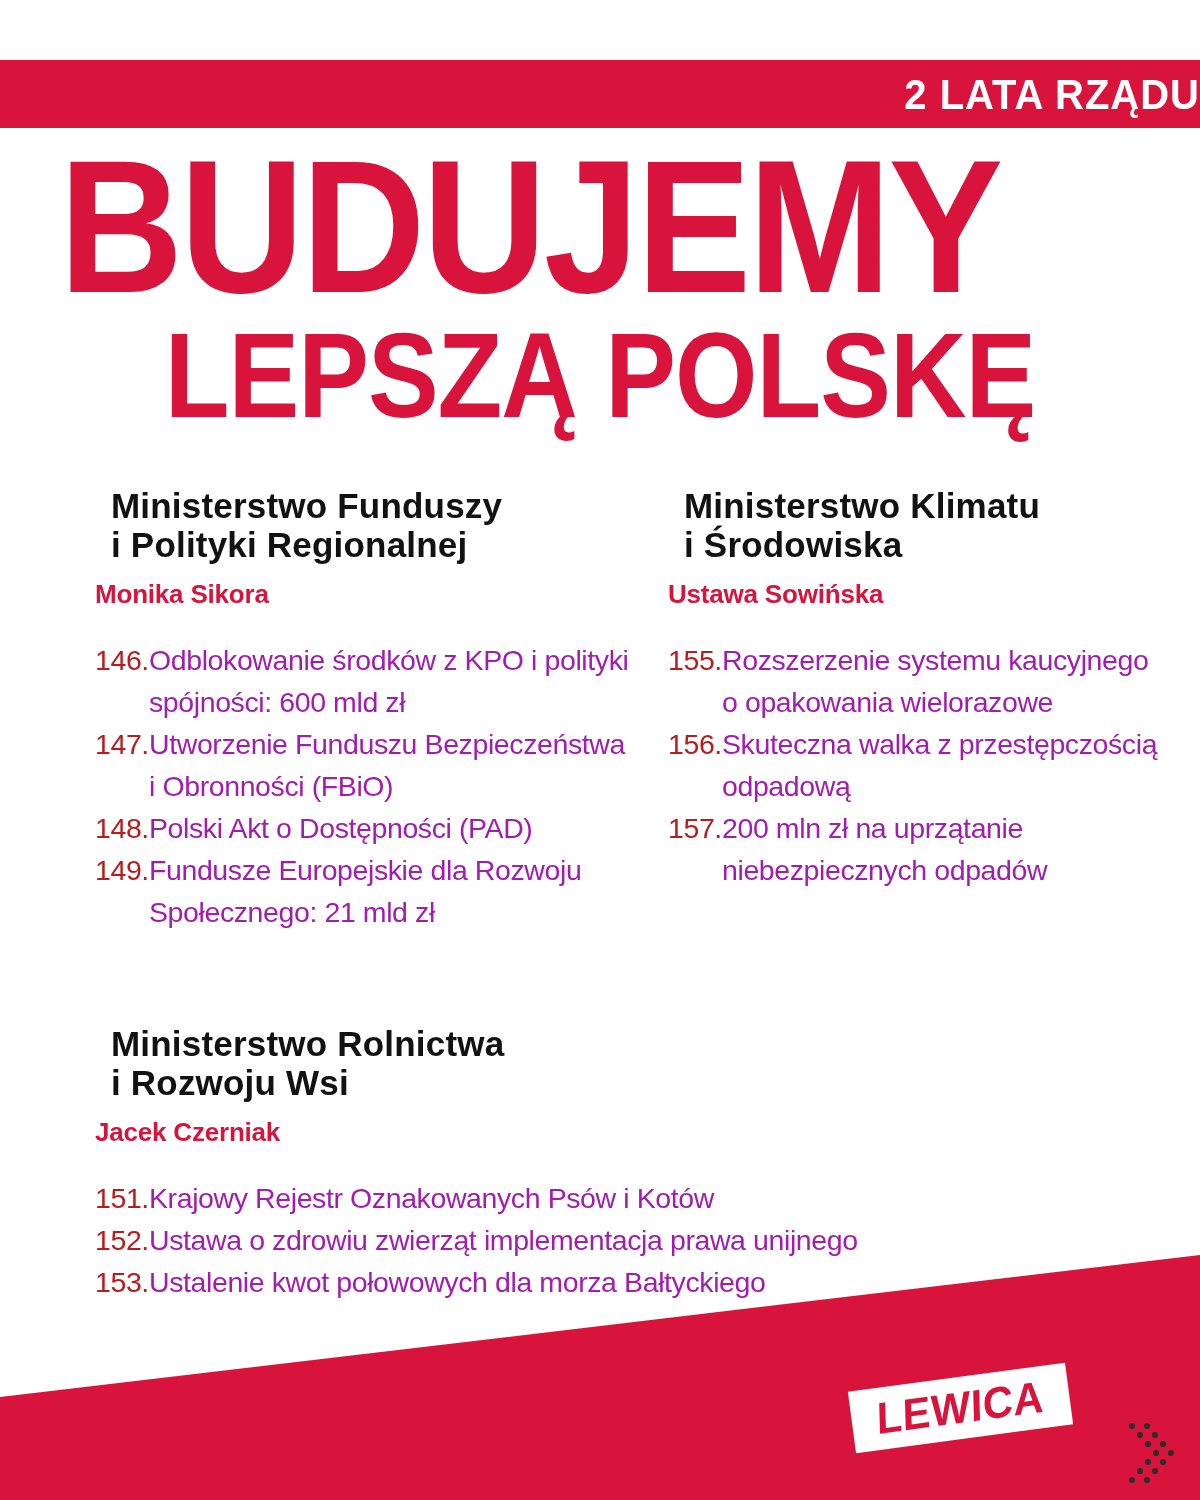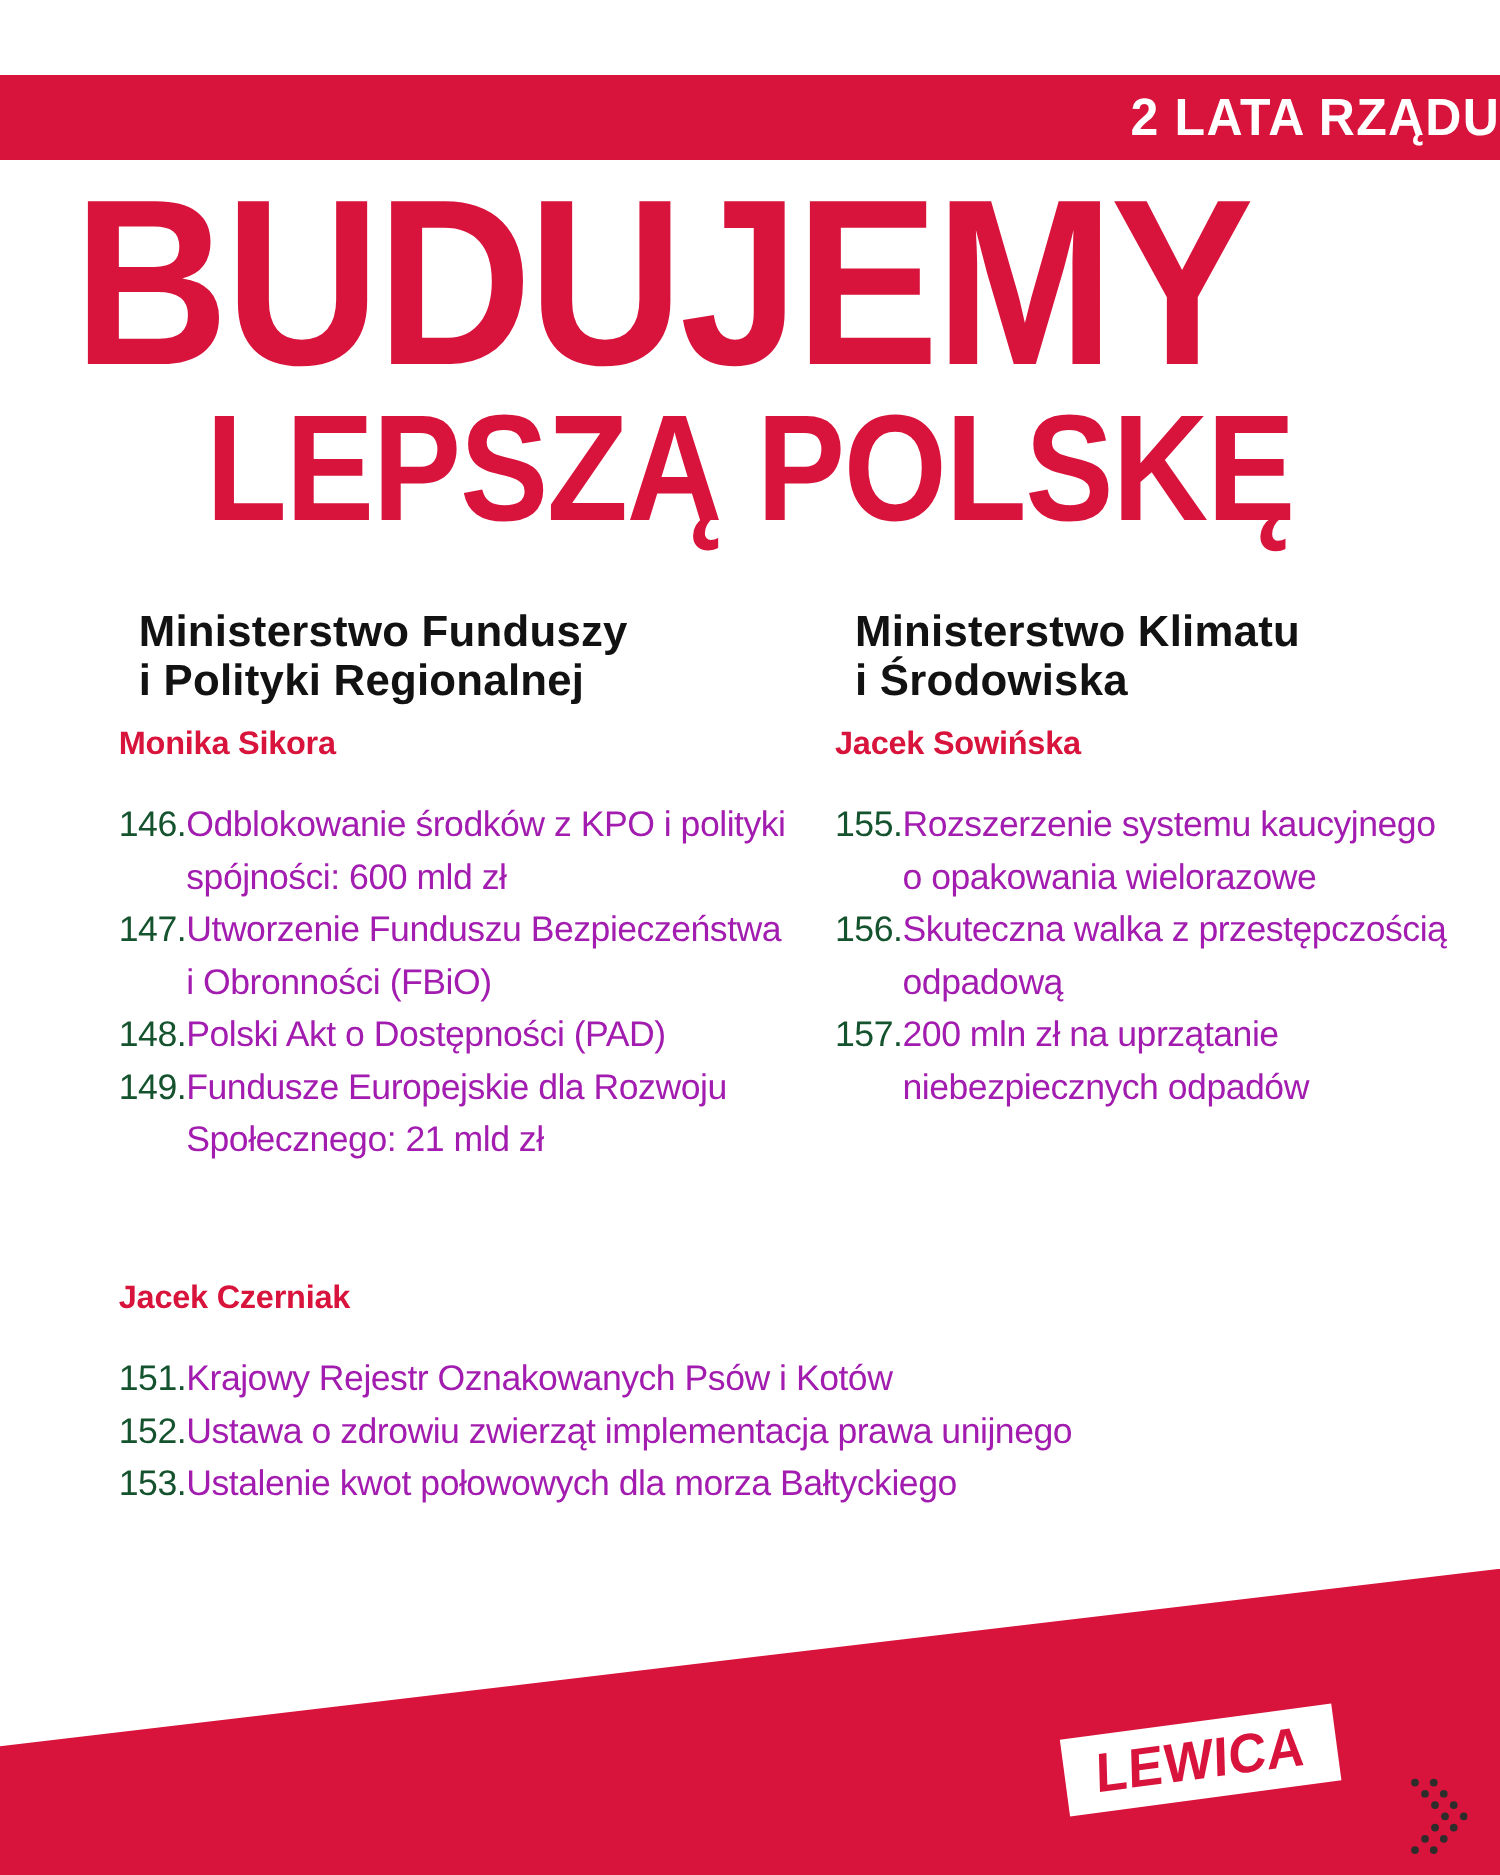--- a/index.html
+++ b/index.html
@@ -40,21 +40,21 @@
     margin:16px;font-size:35px;line-height:39px;font-weight:800;
     color:#121212;white-space:pre-line;letter-spacing:0.2px;
   }
   .minister{
     margin-top:15px;color:#D8143C;font-size:26px;font-weight:800;
     letter-spacing:-0.2px;line-height:28px;
   }
   ul.ach-list{list-style:none;margin:31px 0 0 0;padding:0;}
   ul.ach-list li{display:flex;margin:0;}
   .item-num{
-    flex:0 0 54px;font-size:28.5px;line-height:42px;color:#14532d;
+    flex:0 0 54px;font-size:28.5px;line-height:42px;color:#b91c1c;
     letter-spacing:-0.4px;
   }
   .item-text{
     flex:1;font-size:28.5px;line-height:42px;color:#a21caf;
     white-space:pre-line;letter-spacing:-0.4px;
   }
   .sec-funduszy{left:95px;top:470px;width:560px;}
   .sec-klimatu{left:668px;top:470px;width:530px;}
   .sec-rolnictwa{left:95px;top:1008px;width:980px;}
   
@@ -110,41 +110,43 @@
         <span class="item-num">149.</span>
         <span class="item-text">Fundusze Europejskie dla Rozwoju
 Społecznego: 21 mld zł</span>
       </li>
     </ul>
   </section>
 
   <section class="ministry sec-klimatu">
     <h2>Ministerstwo Klimatu
 i Środowiska</h2>
-    <div class="minister">Jacek Sowińska</div>
+    <div class="minister">Ustawa Sowińska</div>
     <ul class="ach-list">
       <li>
         <span class="item-num">155.</span>
         <span class="item-text">Rozszerzenie systemu kaucyjnego
 o opakowania wielorazowe</span>
       </li>
       <li>
         <span class="item-num">156.</span>
         <span class="item-text">Skuteczna walka z przestępczością
 odpadową</span>
       </li>
       <li>
         <span class="item-num">157.</span>
         <span class="item-text">200 mln zł na uprzątanie
 niebezpiecznych odpadów</span>
       </li>
     </ul>
   </section>
 
   <section class="ministry sec-rolnictwa">
+    <h2>Ministerstwo Rolnictwa
+i Rozwoju Wsi</h2>
     <div class="minister">Jacek Czerniak</div>
     <ul class="ach-list">
       <li>
         <span class="item-num">151.</span>
         <span class="item-text">Krajowy Rejestr Oznakowanych Psów i Kotów</span>
       </li>
       <li>
         <span class="item-num">152.</span>
         <span class="item-text">Ustawa o zdrowiu zwierząt  implementacja prawa unijnego</span>
       </li>

